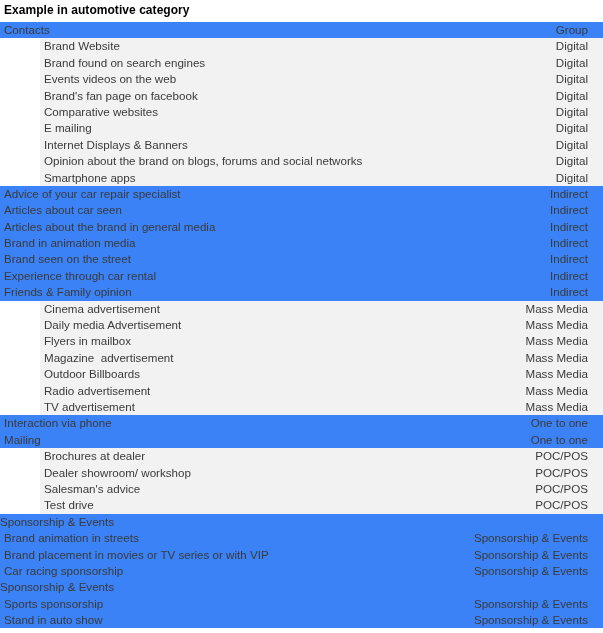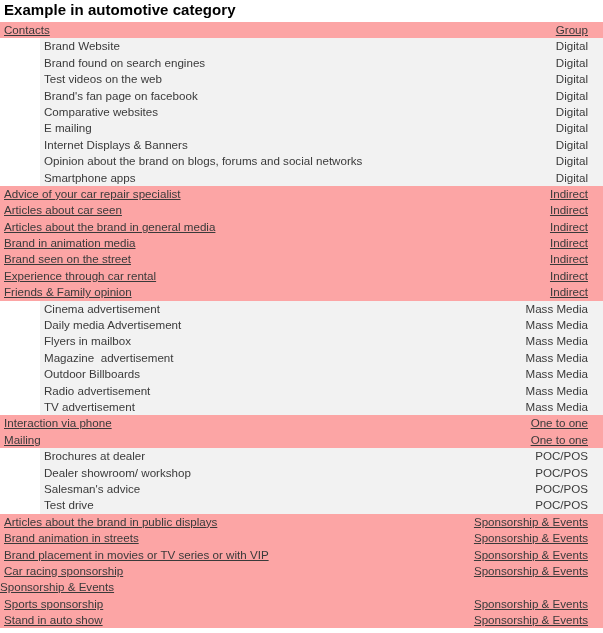--- a/index.html
+++ b/index.html
@@ -15,21 +15,21 @@
     color: #231f20;
     overflow: hidden;
   }
   #doc {
     position: relative;
     width: 603px;
     height: 633px;
     box-sizing: border-box;
   }
   .doc-title {
-    font-size: 15px;
+    font-size: 12px;
     font-weight: bold;
     color: #000000;
     padding: 3px 0 0 4px;
     letter-spacing: 0.05px;
     line-height: 14px;
     white-space: nowrap;
   }
   .table {
     margin-top: 5px;
     width: 603px;
@@ -42,22 +42,21 @@
     line-height: 16.4px;
     font-size: 11.6px;
     color: #3a3a3a;
     box-sizing: border-box;
   }
   .row.shaded {
     background: #f2f2f2;
     margin-left: 40px;
   }
   .row.plain {
-    background: #fca5a5;
-    text-decoration: underline;
+    background: #3b82f6;
   }
   .cell-contact {
     flex: 1 1 auto;
     padding-left: 4px;
     white-space: pre;
     overflow: hidden;
     text-overflow: clip;
   }
   .cell-group {
     flex: 0 0 auto;
@@ -87,21 +86,21 @@
     <div id="rows-container">
         <div class="row shaded">
           <span class="cell-contact">Brand Website</span>
           <span class="cell-group">Digital</span>
         </div>
         <div class="row shaded">
           <span class="cell-contact">Brand found on search engines</span>
           <span class="cell-group">Digital</span>
         </div>
         <div class="row shaded">
-          <span class="cell-contact">Test videos on the web</span>
+          <span class="cell-contact">Events videos on the web</span>
           <span class="cell-group">Digital</span>
         </div>
         <div class="row shaded">
           <span class="cell-contact">Brand's fan page on facebook</span>
           <span class="cell-group">Digital</span>
         </div>
         <div class="row shaded">
           <span class="cell-contact">Comparative websites</span>
           <span class="cell-group">Digital</span>
         </div>
@@ -195,21 +194,20 @@
         </div>
         <div class="row shaded">
           <span class="cell-contact">Salesman's advice</span>
           <span class="cell-group">POC/POS</span>
         </div>
         <div class="row shaded">
           <span class="cell-contact">Test drive</span>
           <span class="cell-group">POC/POS</span>
         </div>
         <div class="row plain">
-          <span class="cell-contact">Articles about the brand in public displays</span>
           <span class="cell-group">Sponsorship &amp; Events</span>
         </div>
         <div class="row plain">
           <span class="cell-contact">Brand animation in streets</span>
           <span class="cell-group">Sponsorship &amp; Events</span>
         </div>
         <div class="row plain">
           <span class="cell-contact">Brand placement in movies or TV series or with VIP</span>
           <span class="cell-group">Sponsorship &amp; Events</span>
         </div>

